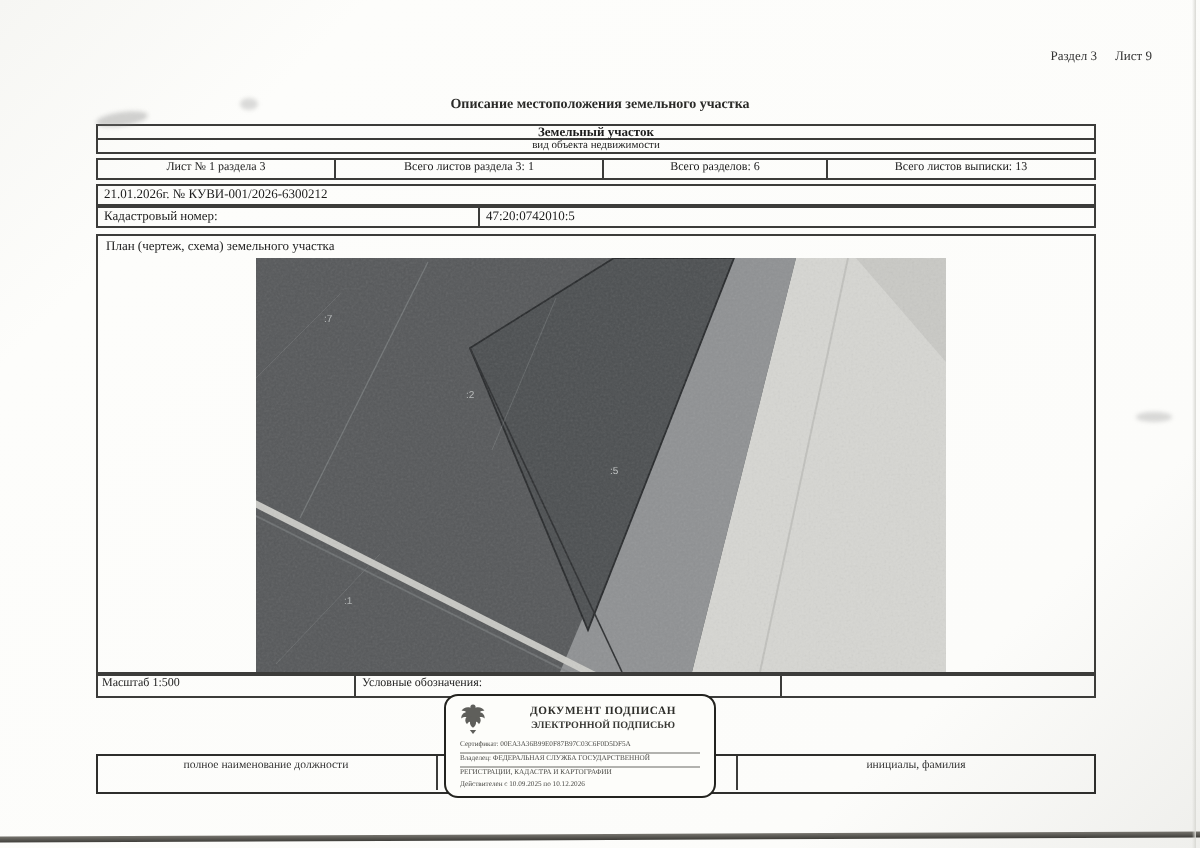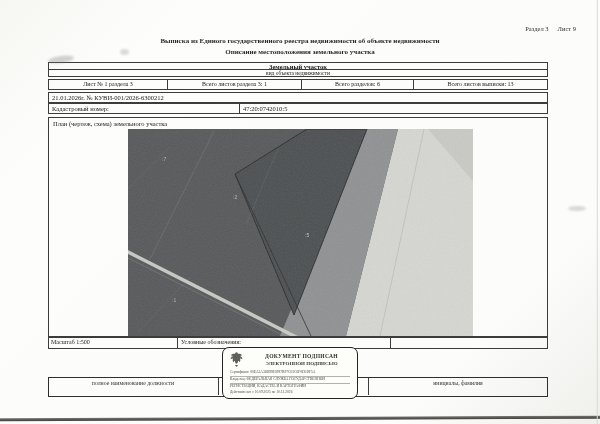--- a/index.html
+++ b/index.html
@@ -66,21 +66,20 @@
 </style>
 </head>
 <body>
 
 <div id="page">
 
   <div id="section-sheet" class="abs txt">
     <span>Раздел 3</span><span>Лист 9</span>
   </div>
 
-  <div id="doc-title" class="abs">Выписка из Единого государственного реестра недвижимости об объекте недвижимости</div>
   <div id="doc-subtitle" class="abs">Описание местоположения земельного участка</div>
 
   <div id="tbl-object" class="abs">
     <div id="row-objtype" class="cell center">Земельный участок</div>
     <div id="row-objcaption" class="cell center">вид объекта недвижимости</div>
   </div>
 
   <div id="tbl-sheets" class="abs">
     <div class="c" style="width:120px">Лист № 1 раздела 3</div>
     <div class="c" style="width:134px">Всего листов раздела 3: 1</div>

